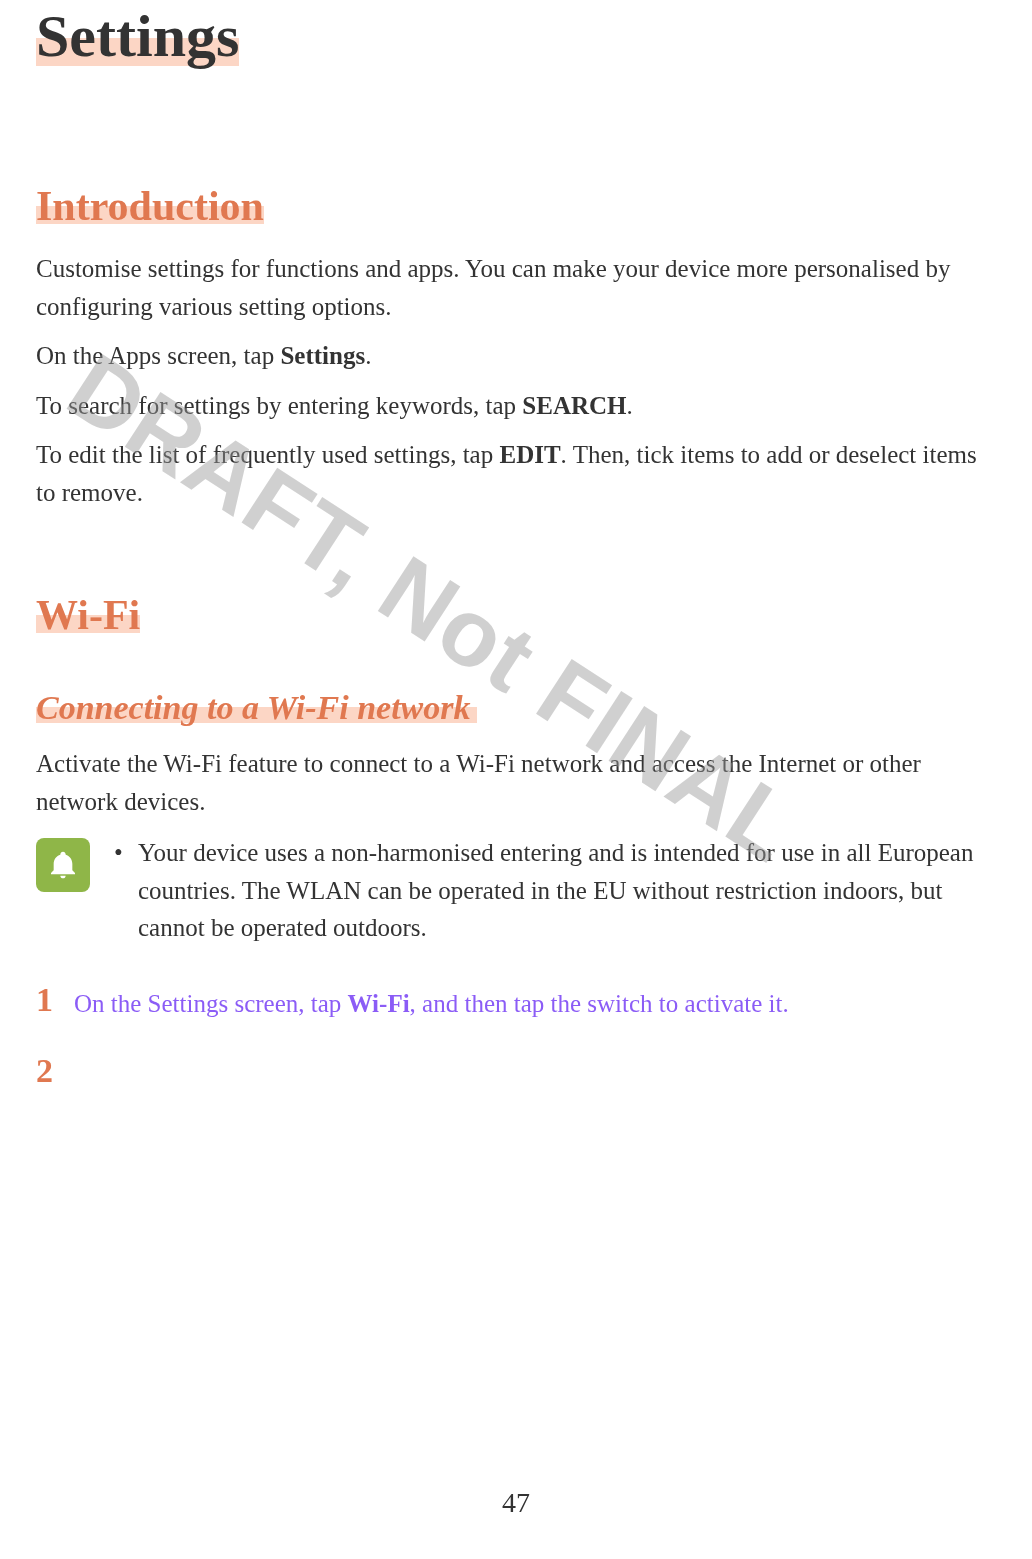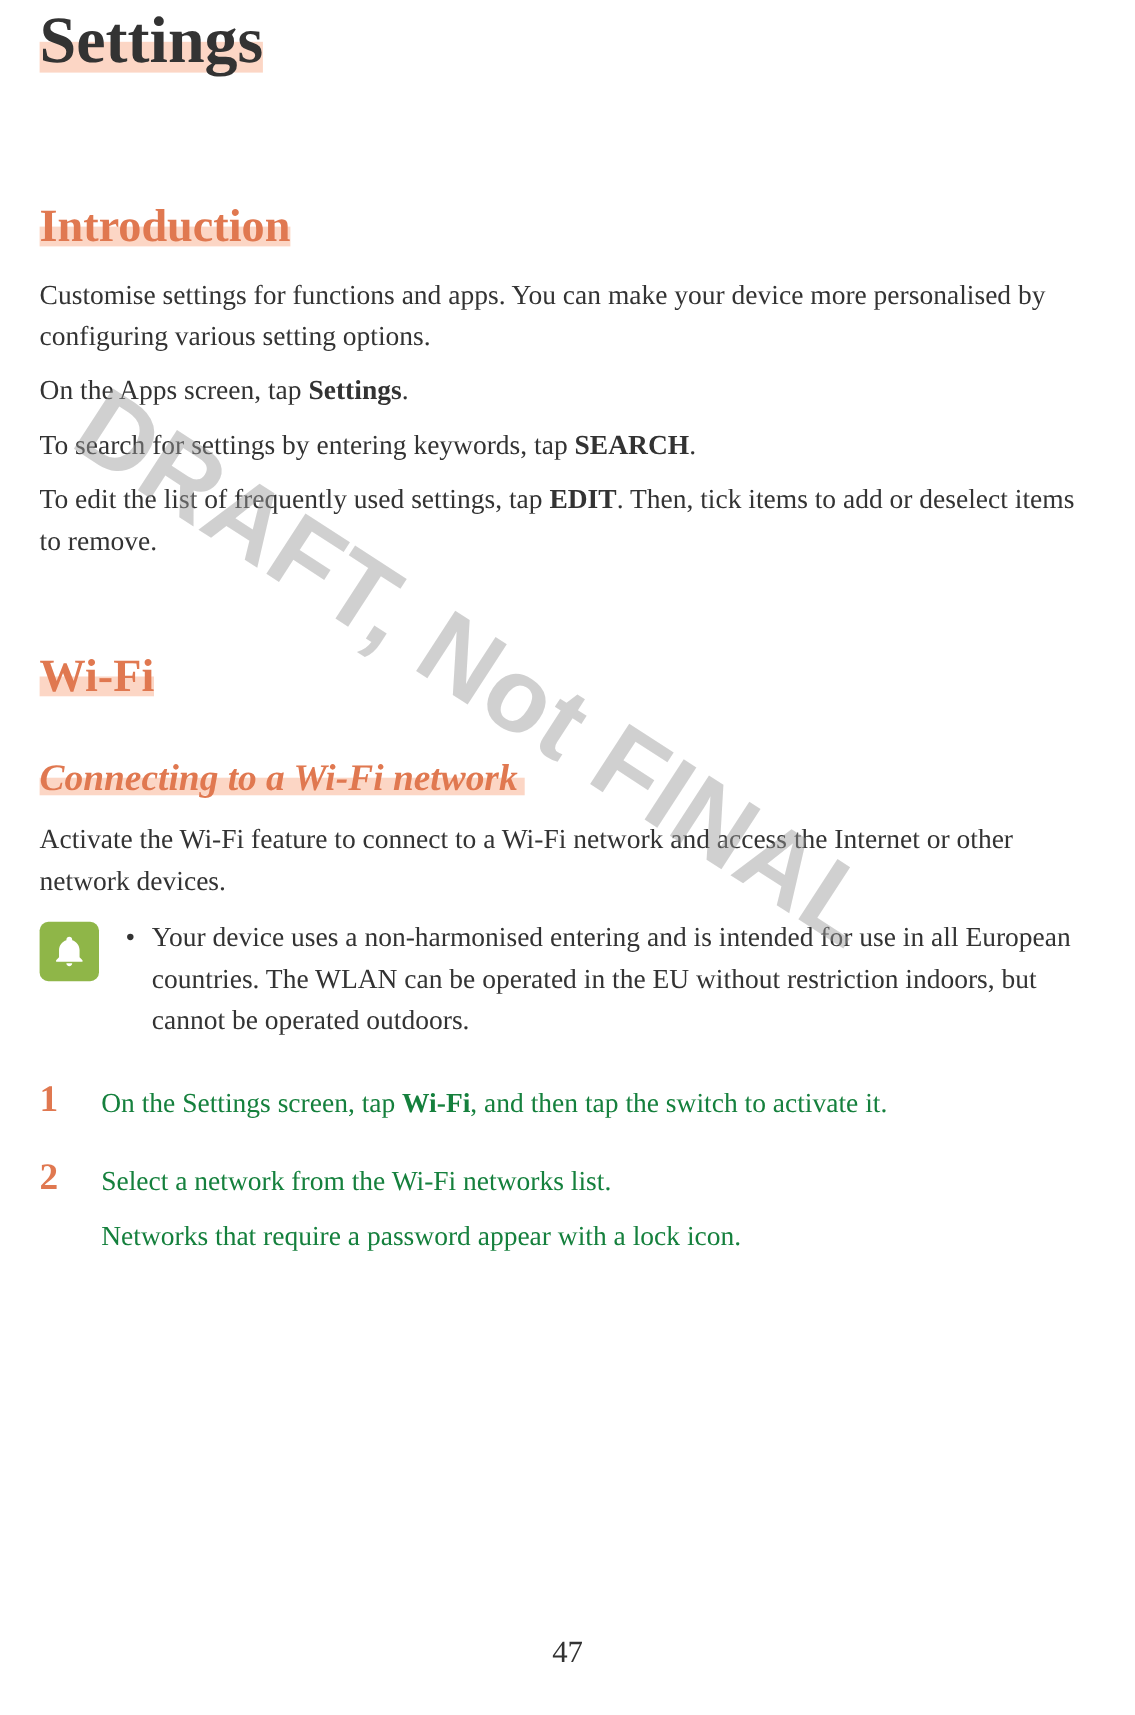--- a/index.html
+++ b/index.html
@@ -154,23 +154,22 @@
       font-size: 34px;
       font-weight: bold;
       color: #e07850;
       line-height: 1.1;
       flex-shrink: 0;
       min-width: 20px;
     }
     .step-body {
       font-size: 25px;
       line-height: 1.5;
-      color: #15803d;
+      color: #8b5cf6;
       padding-top: 4px;
-      margin-left: 18px;
     }
     .step-body p {
       margin-bottom: 12px;
     }
     .step-body .bold { font-weight: bold; }
     .page-number {
       position: absolute;
       bottom: 40px;
       left: 0;
       right: 0;
@@ -264,23 +263,19 @@
     <div class="step-number">1</div>
     <div class="step-body">
       <p>
         <span>On the Settings screen, tap </span><span class="bold">Wi-Fi</span><span>, and then tap the switch to activate it.</span>
       </p>
     </div>
   </div>
 
   <div class="numbered-step">
     <div class="step-number">2</div>
-    <div class="step-body">
-      <p>Select a network from the Wi-Fi networks list.</p>
-      <p>Networks that require a password appear with a lock icon.</p>
-    </div>
   </div>
 
 </div>
 
 <div class="watermark">DRAFT, Not FINAL</div>
 
 <div class="page-number">47</div>
 
 </body></html>

